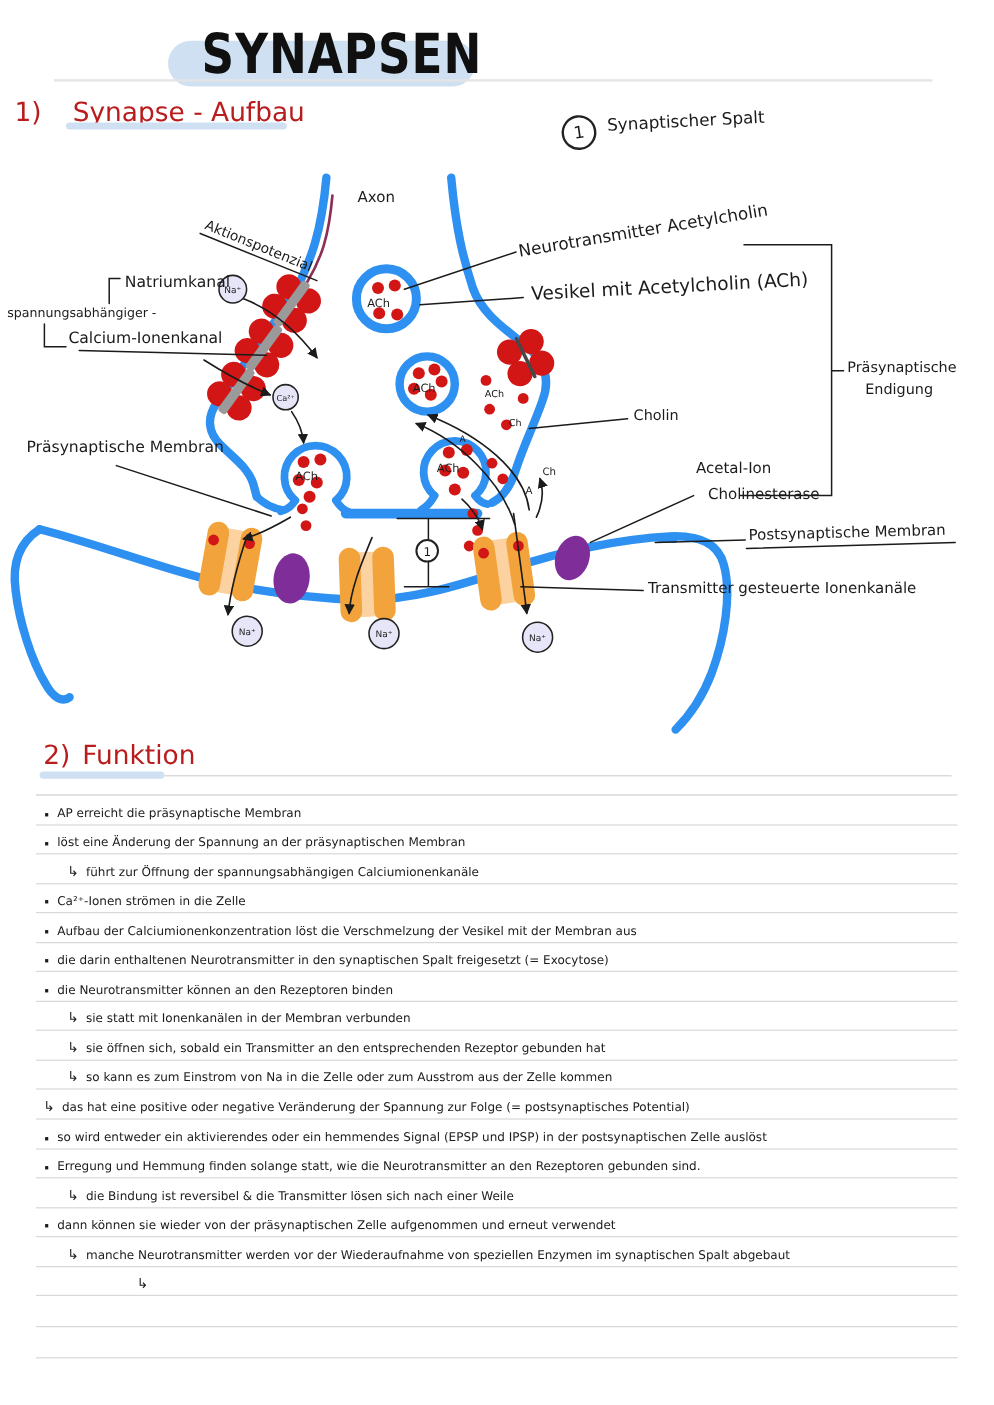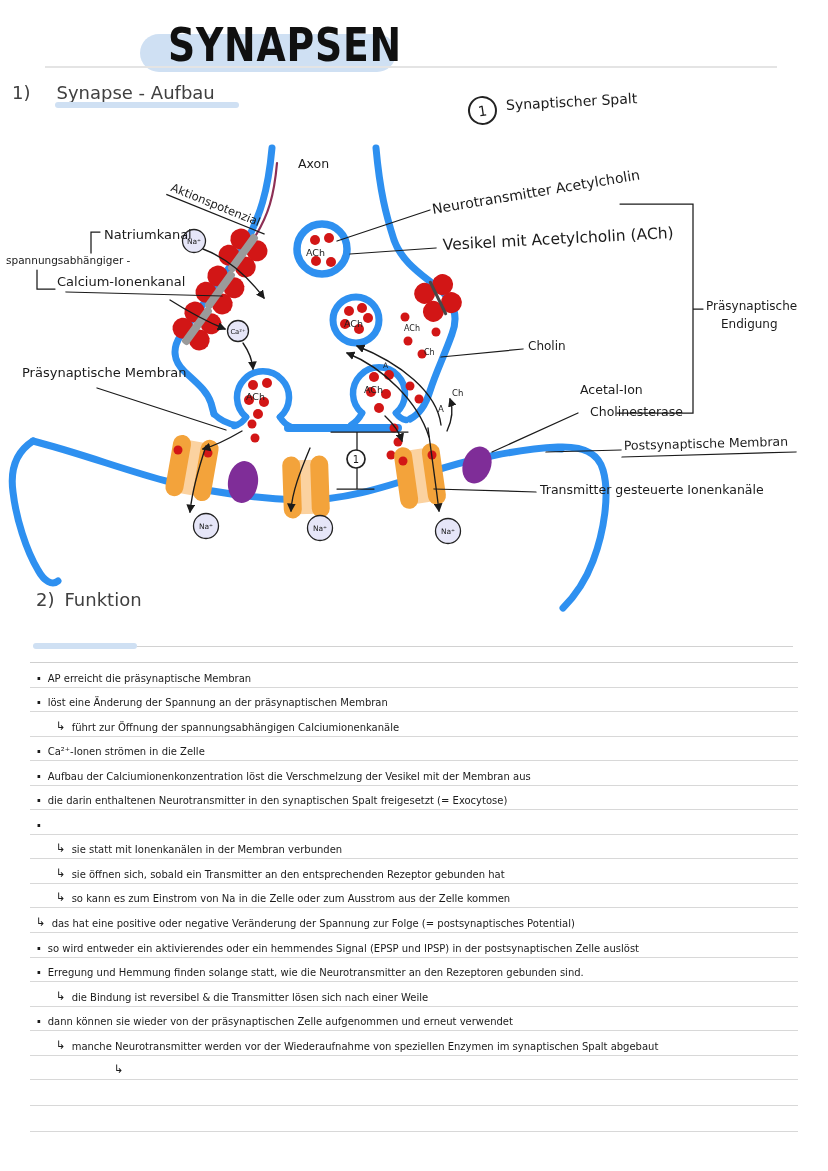--- a/index.html
+++ b/index.html
@@ -5,25 +5,25 @@
   html,body{margin:0;padding:0;}
   body{width:828px;height:1171px;background:#ffffff;position:relative;overflow:hidden;
        font-family:"DejaVu Sans",sans-serif;color:var(--c-ink,#1b1b1b);}
   .abs{position:absolute;}
   
   .title-pill{left:140px;top:34px;width:256px;height:38px;border-radius:19px;background:var(--c-hl,#cfe0f3);}
   .page-title{left:168px;top:18px;font-size:46px;font-weight:600;letter-spacing:1px;color:#101010;
               transform:scaleX(.82);transform-origin:left top;white-space:nowrap;}
   .rule-top{left:45px;top:66px;width:732px;height:2px;background:#e4e4e4;}
   
-  .h2{font-size:18px;color:#404040;white-space:nowrap;}
+  .h2{font-size:22px;color:#b91c1c;white-space:nowrap;}
   .h2 .num{margin-right:26px;}
   .s1{left:12px;top:82px;}
   .s1-bar{left:55px;top:102px;width:184px;height:6px;background:var(--c-hl,#cfe0f3);border-radius:3px;}
-  .s2{left:36px;top:589px;}
+  .s2{left:36px;top:618px;}
   .s2 .num{margin-right:10px;}
   .s2-bar{left:33px;top:643px;width:104px;height:6px;background:var(--c-hl,#cfe0f3);border-radius:3px;}
   .s2-line{left:137px;top:646px;width:656px;height:1px;background:#d2d2d2;}
   
   .annot-circ{left:468px;top:96px;width:25px;height:25px;border:2px solid #222;border-radius:50%;
               display:flex;align-items:center;justify-content:center;font-size:14px;transform:rotate(-8deg);}
   .annot-label{left:506px;top:97px;font-size:14px;transform:rotate(-3deg);transform-origin:left;white-space:nowrap;}
   
   #funktion-list{left:30px;top:662px;width:768px;border-top:1px solid #cfcfcf;}
   .fline{height:24.55px;border-bottom:1px solid var(--c-rule,#d8d8d8);display:flex;align-items:flex-end;
@@ -270,20 +270,21 @@
     <div class="fline i0">
       <span class="marker dot">·</span>
       <span class="ftext">Aufbau der Calciumionenkonzentration löst die Verschmelzung der Vesikel mit der Membran aus</span>
     </div>
     <div class="fline i0">
       <span class="marker dot">·</span>
       <span class="ftext">die darin enthaltenen Neurotransmitter in den synaptischen Spalt freigesetzt (= Exocytose)</span>
     </div>
     <div class="fline i0">
       <span class="marker dot">·</span>
+      <span class="ftext">die Neurotransmitter können an den Rezeptoren binden</span>
     </div>
     <div class="fline i1">
       <span class="marker arrow">↳</span>
       <span class="ftext">sie statt mit Ionenkanälen in der Membran verbunden</span>
     </div>
     <div class="fline i1">
       <span class="marker arrow">↳</span>
       <span class="ftext">sie öffnen sich, sobald ein Transmitter an den entsprechenden Rezeptor gebunden hat</span>
     </div>
     <div class="fline i1">

